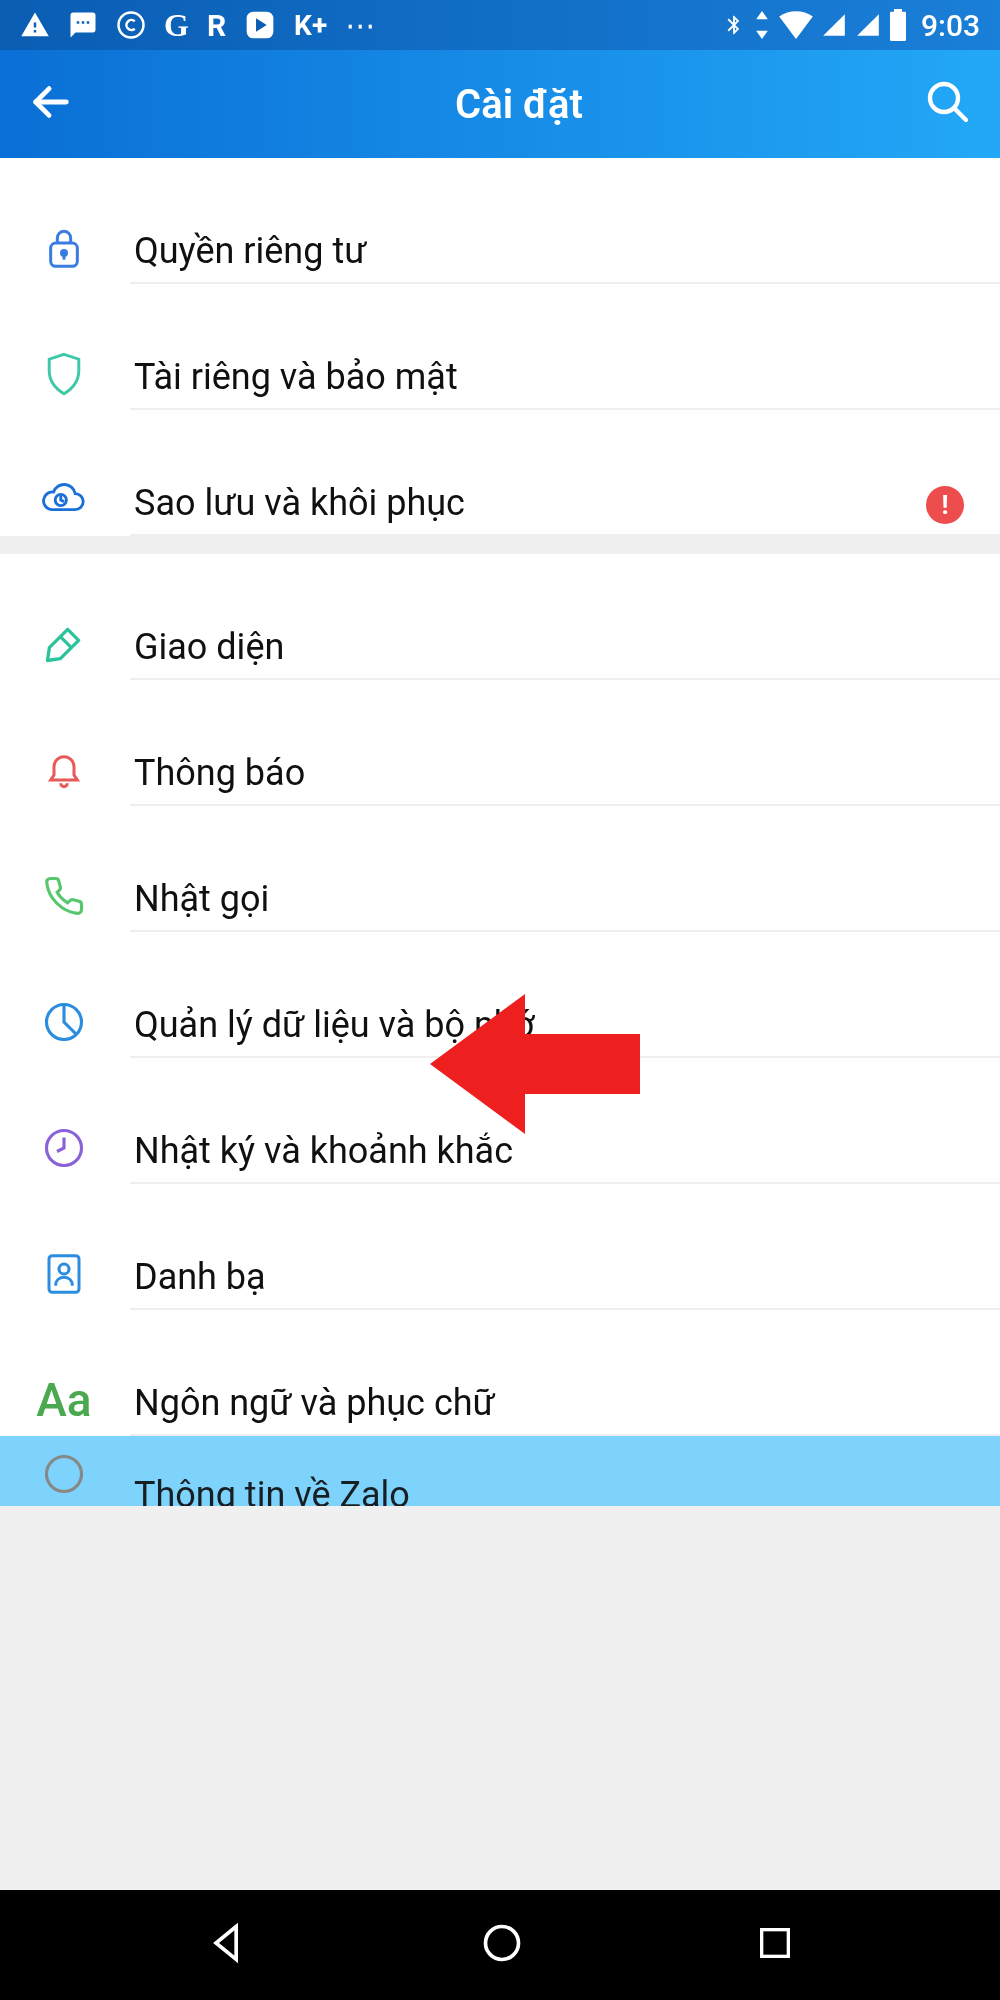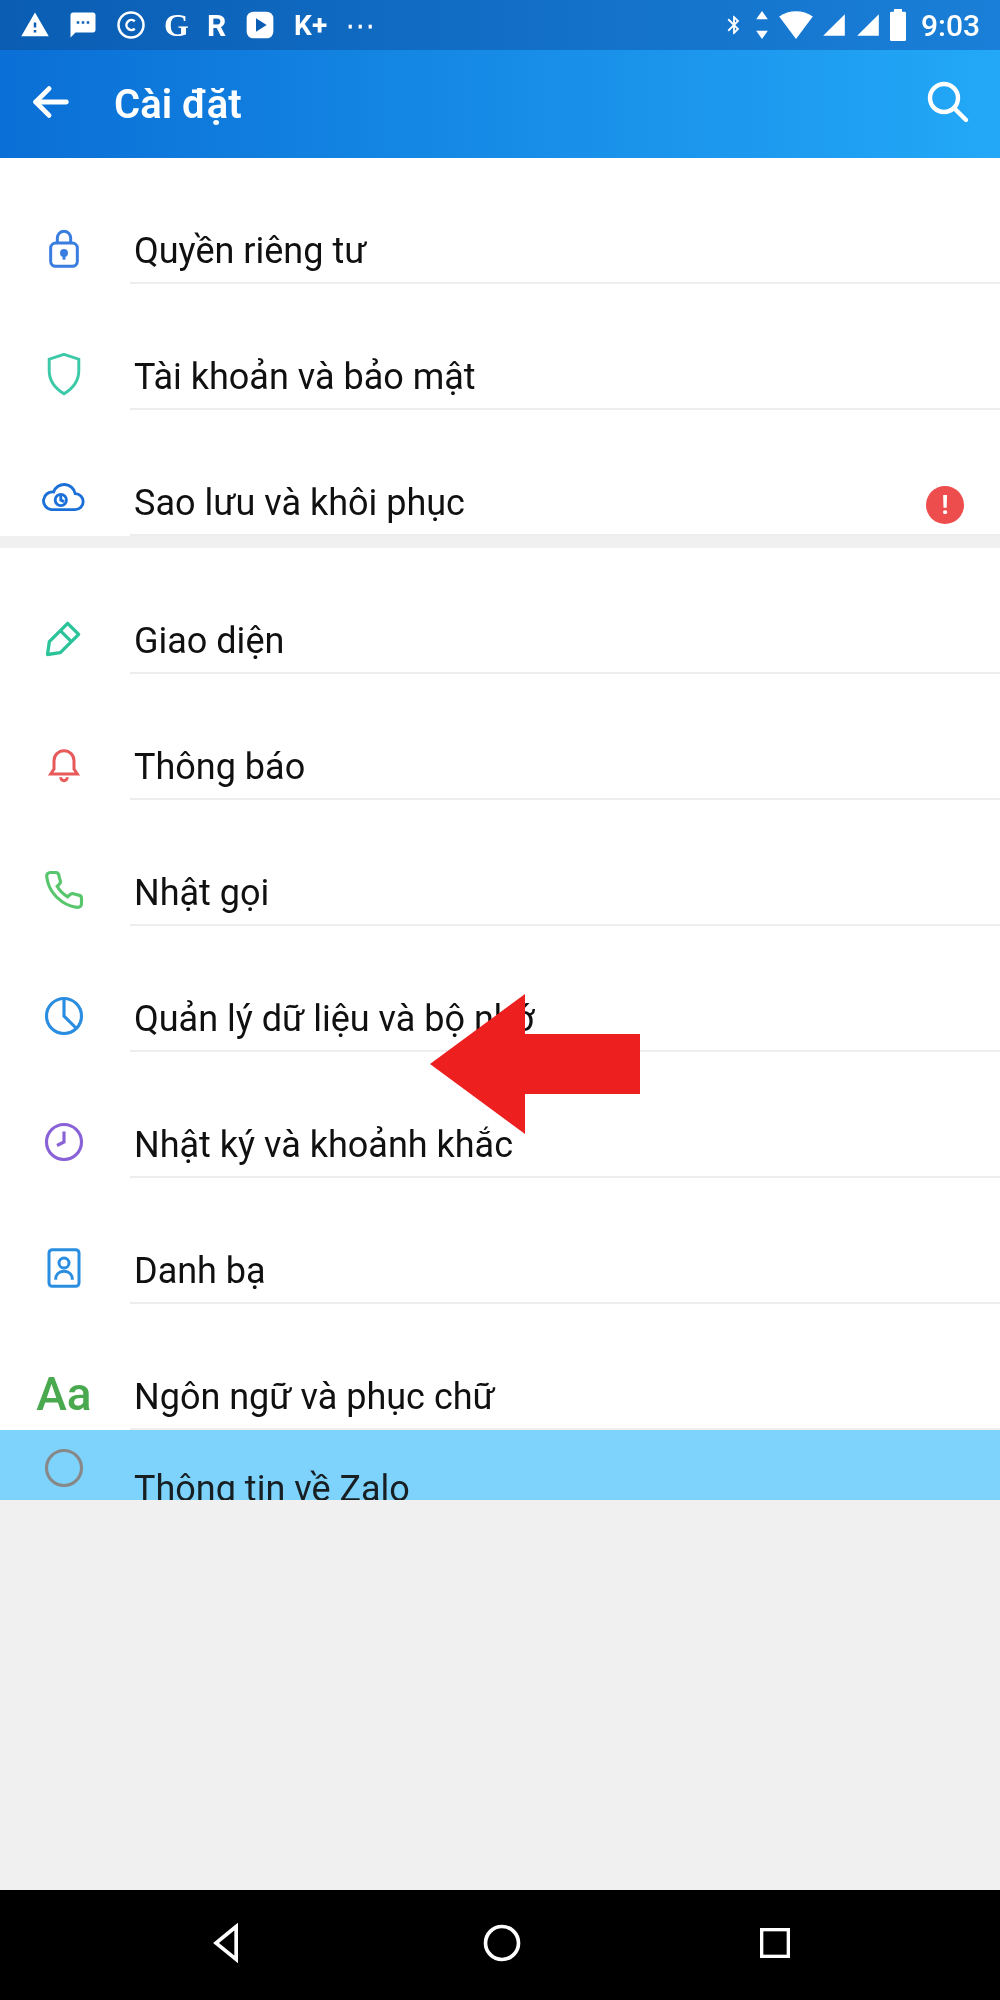--- a/index.html
+++ b/index.html
@@ -26,24 +26,24 @@
   .status-icon { display: inline-flex; align-items: center; justify-content: center; }
   .header {
     height: 108px;
     background: linear-gradient(to right, #0a6fd6, #23a8f7);
     display: flex;
     align-items: center;
     padding: 0 28px;
     color: #fff;
   }
   .back-arrow { margin-right: 40px; }
-  .header-title { font-size: 40px; font-weight: 600; flex: 1; }
+  .header-title { font-size: 40px; font-weight: 600; flex: 1; text-align: center; }
   .search-btn { }
   .section { background: #fff; }
-  .section + .section { margin-top: 12px; }
+  .section + .section { margin-top: 18px; }
   .list-item {
     height: 126px;
     display: flex;
     align-items: flex-end;
     padding: 0 36px 12px 40px;
     position: relative;
   }
   .list-item::after {
     content: "";
     position: absolute;
@@ -203,21 +203,21 @@
         </svg>
     </span>
     <span class="item-label">Quyền riêng tư</span>
   </div>
   <div class="list-item">
     <span class="item-icon">
       <svg width="40" height="46" viewBox="0 0 24 28" fill="none" stroke="#3cc9a7" stroke-width="1.8">
           <path d="M12 2l9 3v7c0 7-4 11-9 14-5-3-9-7-9-14V5l9-3z"></path>
         </svg>
     </span>
-    <span class="item-label">Tài khoản và bảo mật</span>
+    <span class="item-label">Tài riêng và bảo mật</span>
   </div>
   <div class="list-item">
     <span class="item-icon">
       <svg width="48" height="40" viewBox="0 0 30 24" fill="none" stroke="#1b6fd8" stroke-width="1.8">
           <path d="M22 18a5 5 0 0 0 0-10 7 7 0 0 0-13.5-1A5 5 0 0 0 7 18h15z"></path>
           <circle cx="13" cy="12" r="3.5"></circle>
           <path d="M13 9v3l2 1"></path>
         </svg>
     </span>
     <span class="item-label">Sao lưu và khôi phục</span>

